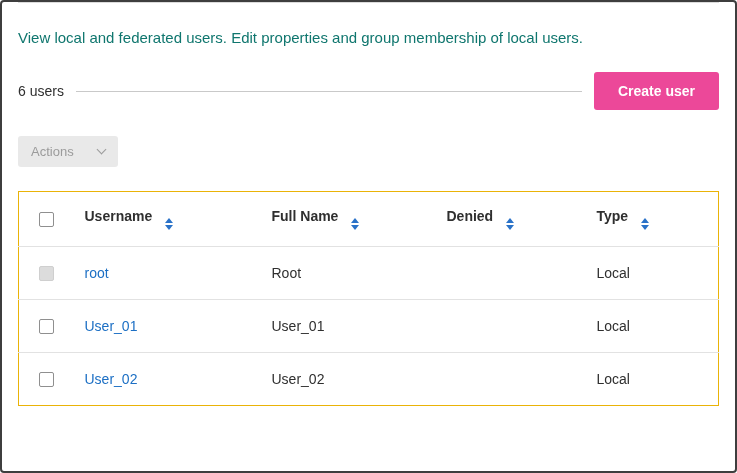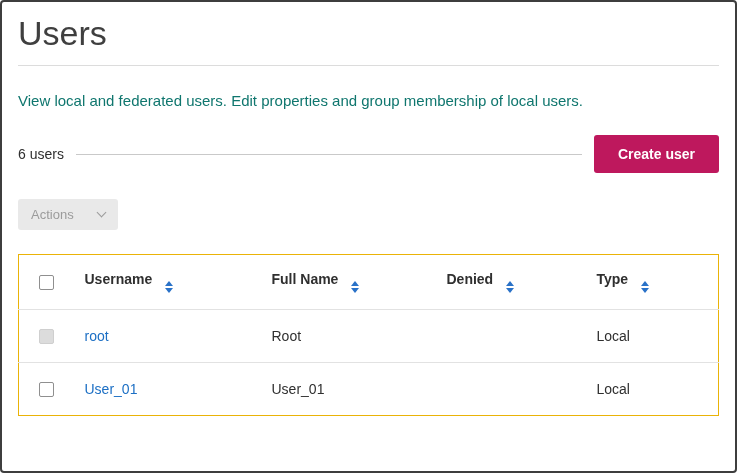--- a/index.html
+++ b/index.html
@@ -33,21 +33,21 @@
 
   .count-row {
     display: flex;
     align-items: center;
     margin-top: 26px;
   }
   .count-label { font-size: 14px; color: #2f2f2f; white-space: nowrap; }
   .count-line { flex: 1; height: 1px; background: #c9c9c9; margin: 0 12px; }
 
   .create-btn {
-    background: #be185d;
+    background: #ec4899;
     color: #fff;
     font-family: inherit;
     font-size: 14px;
     font-weight: bold;
     border: none;
     border-radius: 3px;
     padding: 11px 24px;
     cursor: pointer;
   }
 
@@ -124,21 +124,20 @@
     cursor: default;
   }
 
   a.user-link { color: #1c6fc4; text-decoration: none; font-size: 14px; }
 </style>
 </head>
 <body>
 
 <div class="page">
 
-  <h1 class="page-title">Users</h1>
   <div class="title-divider"></div>
 
   <p class="description">View local and federated users. Edit properties and group membership of local users.</p>
 
   <div class="count-row">
     <span class="count-label">6 users</span>
     <span class="count-line"></span>
     <button class="create-btn">Create user</button>
   </div>
 
@@ -199,16 +198,27 @@
         <td class="col-check">
           <input type="checkbox" style="">
         </td>
         <td>
           <a href="#" class="user-link">User_01</a>
         </td>
         <td>User_01</td>
         <td></td>
         <td>Local</td>
       </tr>
+      <tr>
+        <td class="col-check">
+          <input type="checkbox" style="">
+        </td>
+        <td>
+          <a href="#" class="user-link">User_02</a>
+        </td>
+        <td>User_02</td>
+        <td></td>
+        <td>Local</td>
+      </tr>
     </tbody>
   </table>
 
 </div>
 
 </body></html>

